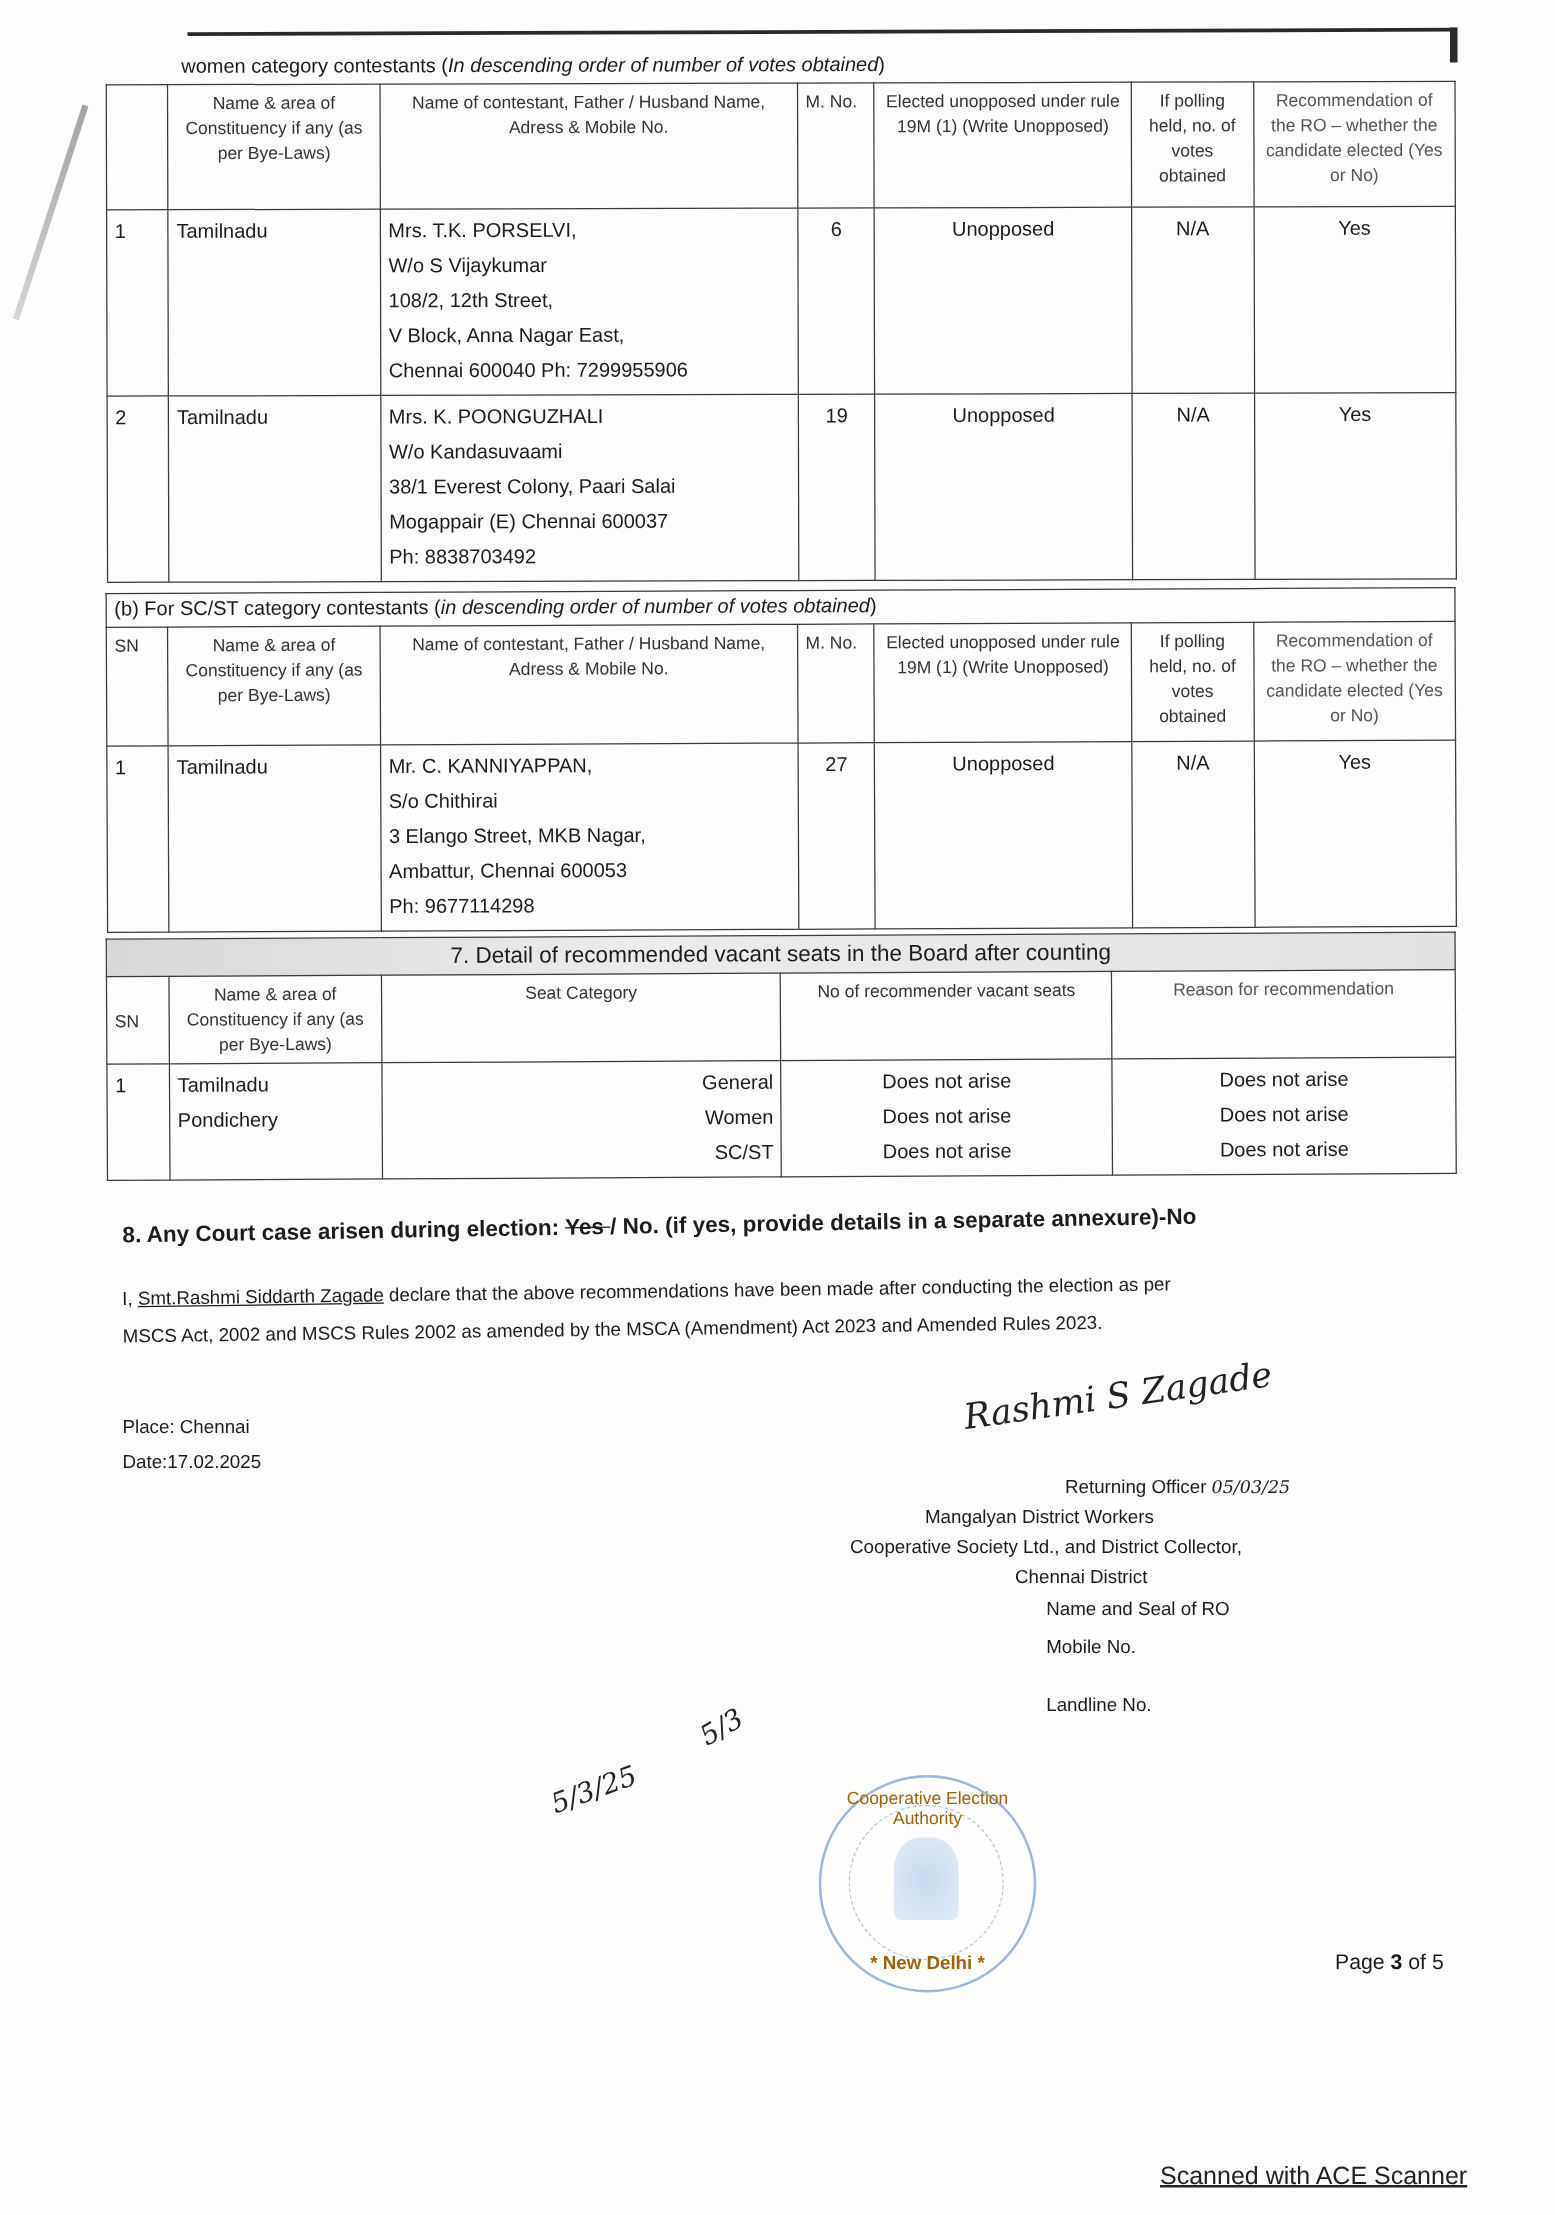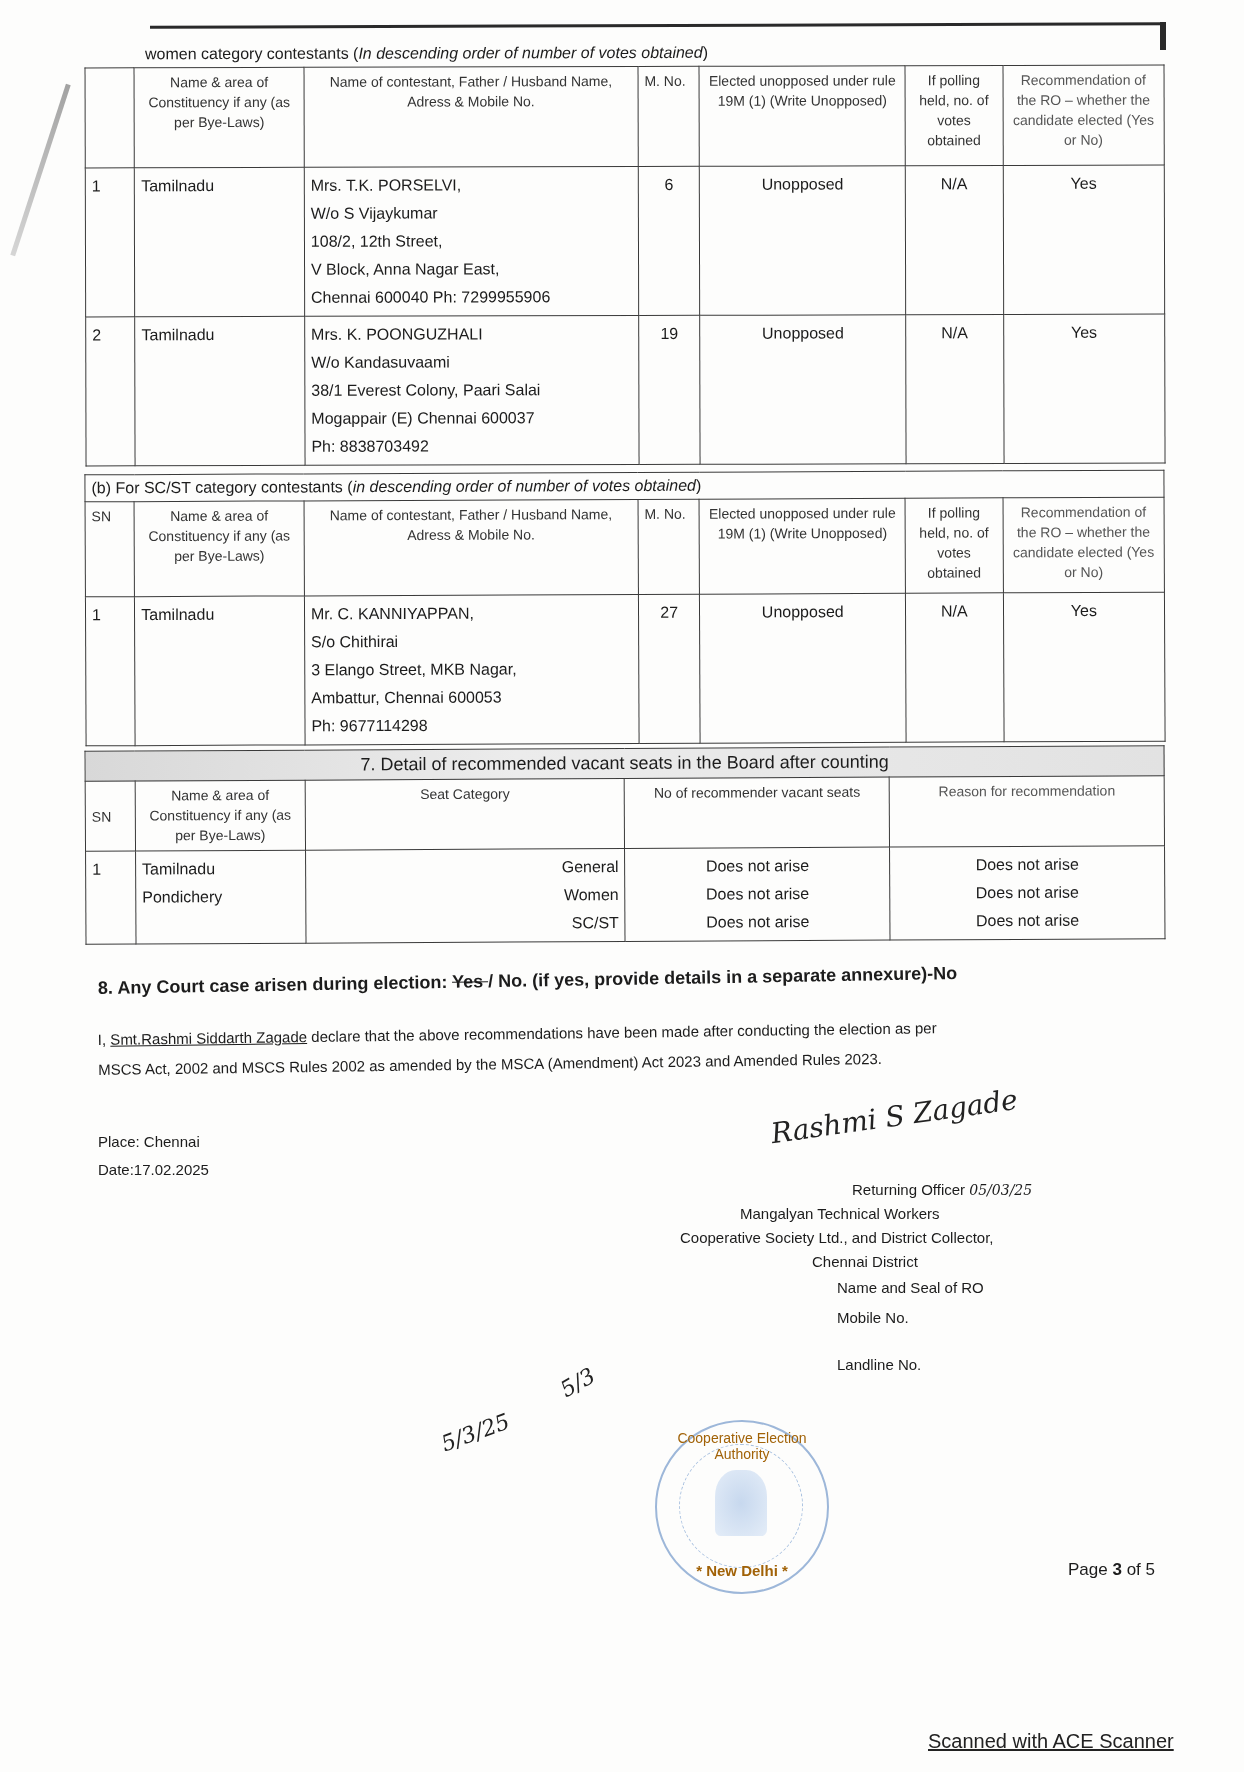--- a/index.html
+++ b/index.html
@@ -210,21 +210,21 @@
     <div>Place: Chennai</div>
     <div>Date:17.02.2025</div>
   </div>
 
   <div class="signature">Rashmi S Zagade</div>
   <div class="ro-block">
     <div class="ro-line" style="left:132px;top:78px;margin-left:40px;">
       <span>Returning Officer</span>
       <span style="font-family:'DejaVu Serif',serif;font-style:italic;font-size:14px;">05/03/25</span>
     </div>
-    <div class="ro-line" style="left:60px;top:102px;">Mangalyan Technical  Workers</div>
+    <div class="ro-line" style="left:60px;top:102px;">Mangalyan District  Workers</div>
     <div class="ro-line" style="left:0px;top:126px;">Cooperative Society Ltd., and District Collector,</div>
     <div class="ro-line" style="left:132px;top:150px;">Chennai District</div>
     <div class="ro-line" style="left:157px;top:176px;">Name and Seal of RO</div>
     <div class="ro-line" style="left:157px;top:206px;">Mobile No.</div>
     <div class="ro-line" style="left:157px;top:253px;text-align:center;">Landline No.</div>
   </div>
 
   <div class="initials1">5/3/25</div>
   <div class="initials2">5/3</div>
 

